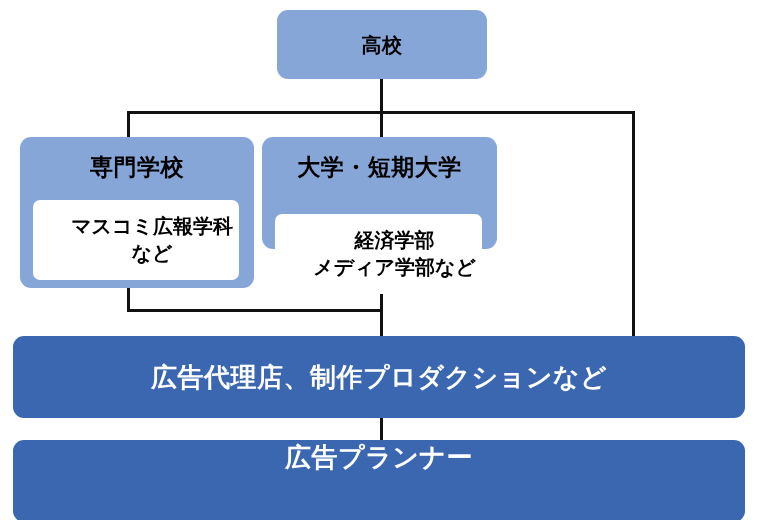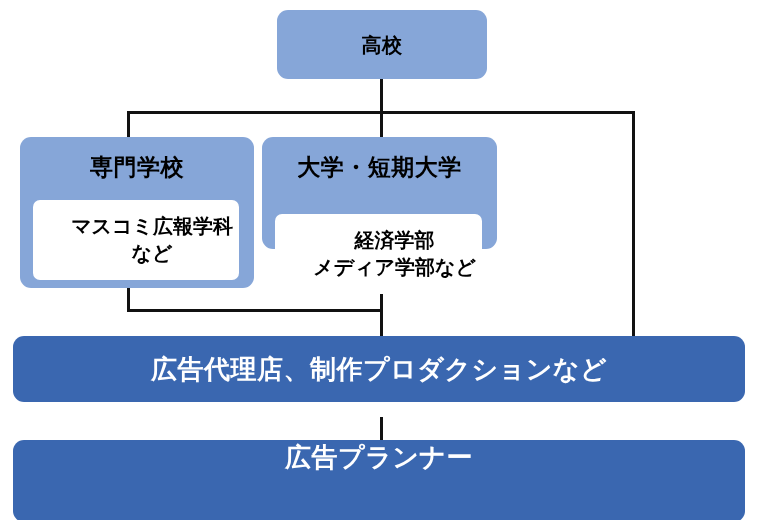--- a/index.html
+++ b/index.html
@@ -95,21 +95,21 @@
   #node-university {
     left: 262px; top: 137px; width: 235px; height: 112px;
   }
   #node-university .node-title { margin-top: 17px; }
   #node-university .inner-box {
     position: absolute;
     left: 13px; top: 77px; width: 207px; height: 80px;
   }
 
   #node-agency {
-    left: 13px; top: 336px; width: 732px; height: 66px;
+    left: 13px; top: 336px; width: 732px; height: 82px;
     justify-content: center;
   }
   #node-agency .bar-label { font-size: 26px; }
 
   #node-planner {
     left: 13px; top: 440px; width: 732px; height: 82px;
   }
   #node-planner .bar-label { font-size: 26px; }
 
   

